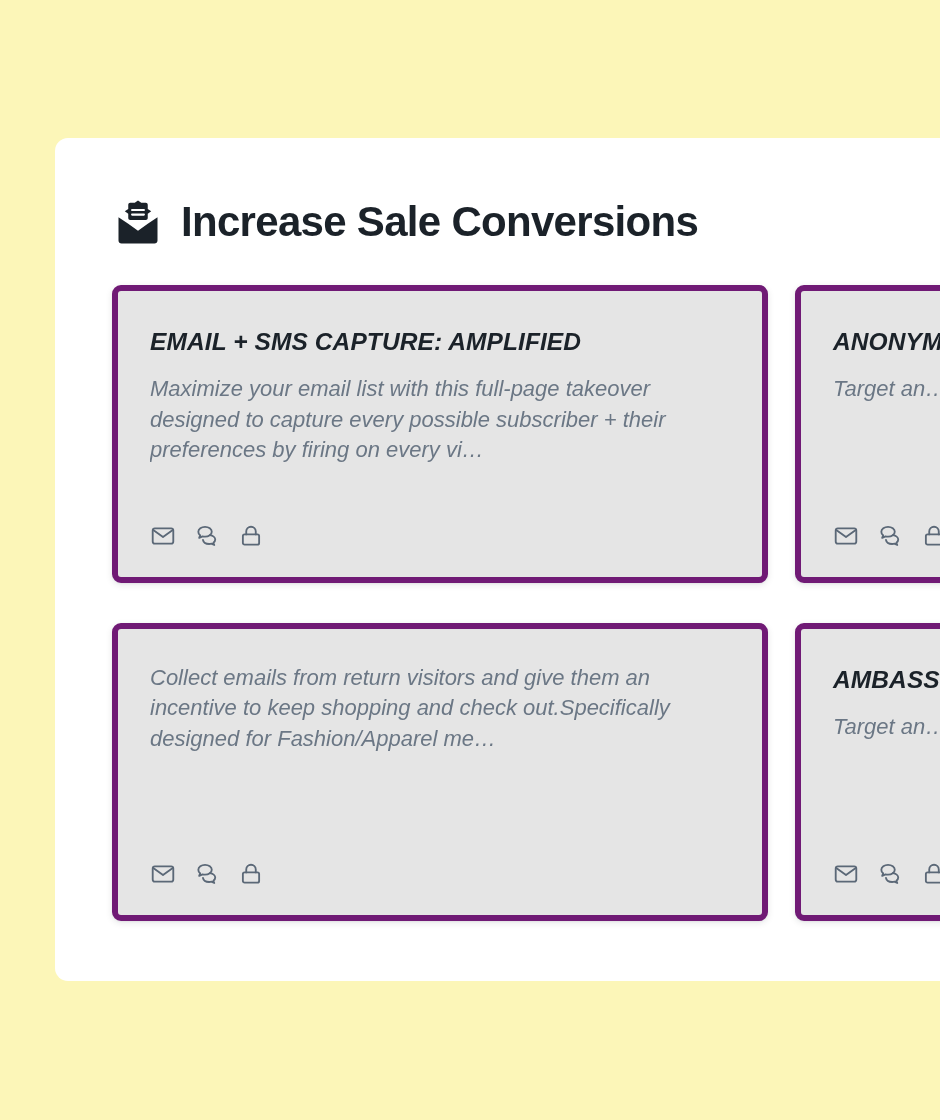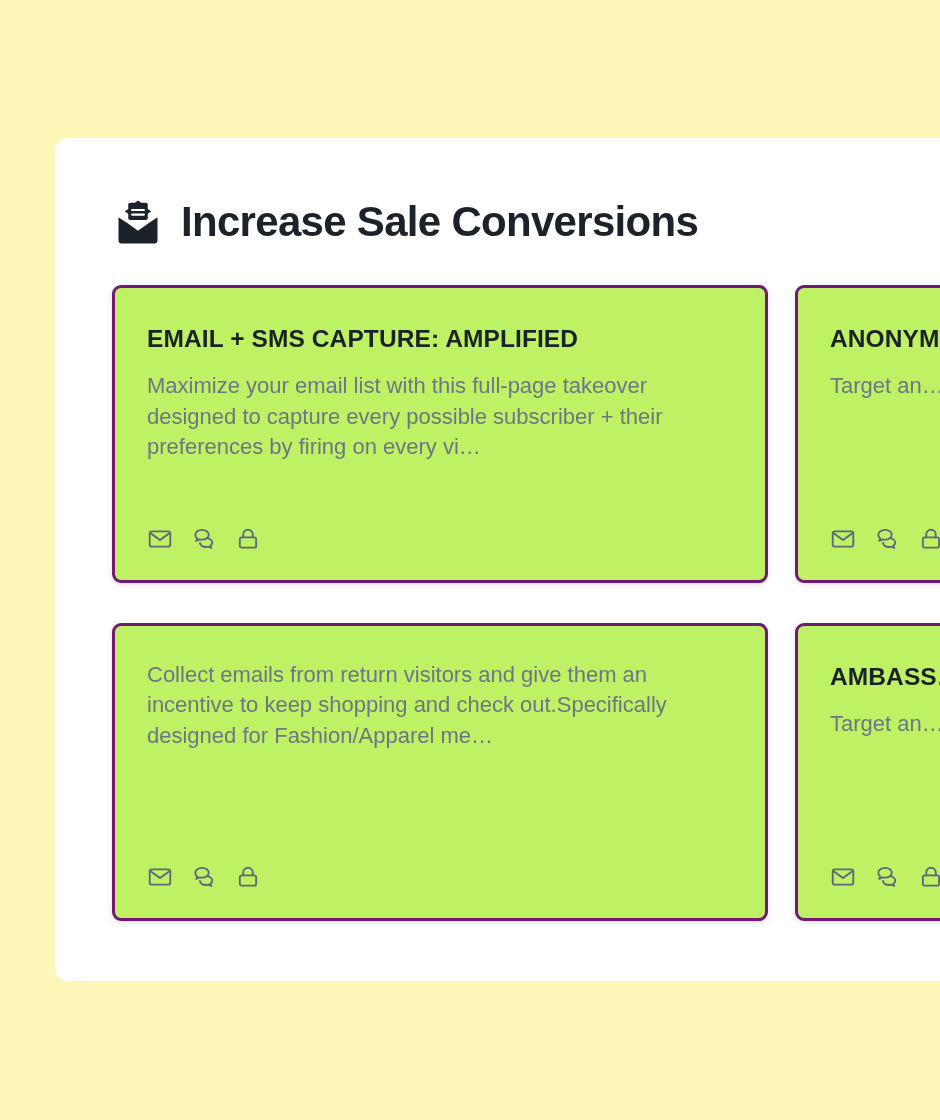--- a/index.html
+++ b/index.html
@@ -72,27 +72,28 @@
     width: 1100px;
     display: grid;
     grid-template-columns: 656px 656px;
     column-gap: 27px;
     row-gap: 40px;
   }
 
   .card {
     position: relative;
     height: 298px;
-    background: #bef264;
-    border: 3px solid #701a75;
+    background: #e5e5e5;
+    border: 6px solid #701a75;
     border-radius: 9px;
     box-shadow: 0 2px 7px rgba(24, 32, 44, 0.10),
                 0 1px 2px rgba(24, 32, 44, 0.05);
     padding: 34px 32px 0 32px;
     overflow: hidden;
+    font-style: italic;
   }
 
   .card-title {
     font-size: 24.5px;
     font-weight: 700;
     color: #1b2229;
     text-transform: uppercase;
     letter-spacing: 0.1px;
     line-height: 1.39;
     margin-bottom: 15px;

